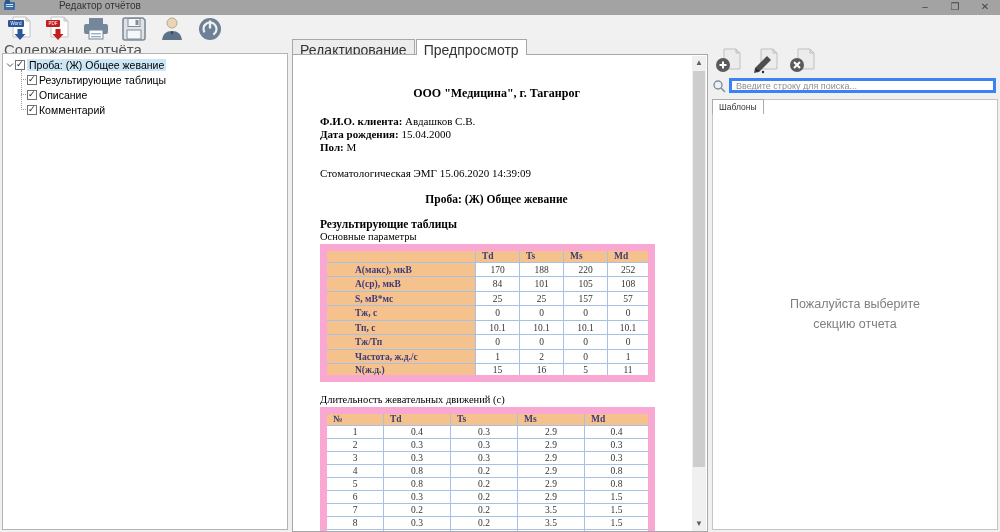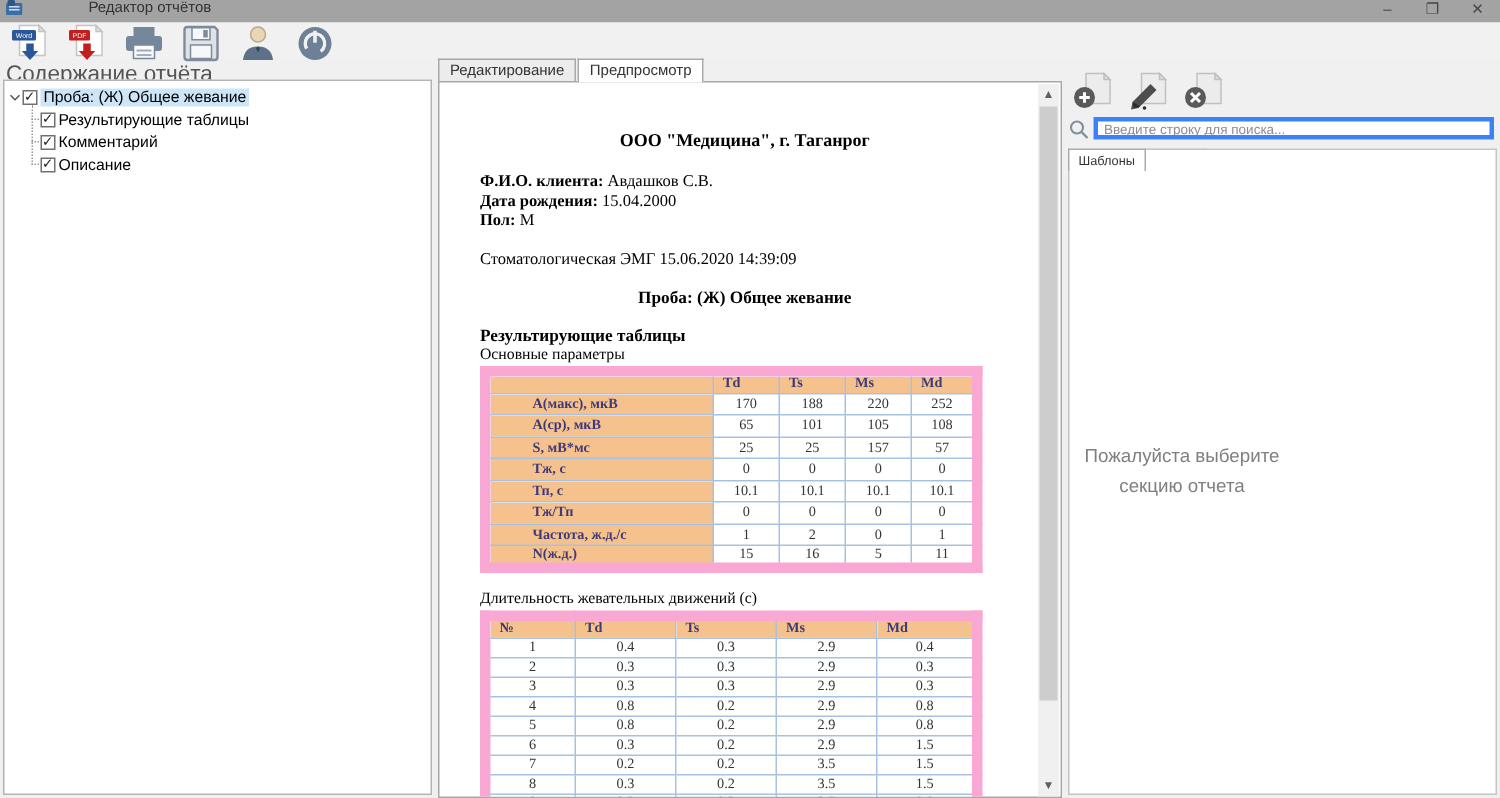--- a/index.html
+++ b/index.html
@@ -34,21 +34,21 @@
   .tree-children { margin-left:16px; position:relative; }
   .tree-children::before { content:""; position:absolute; left:0; top:-2px; bottom:7px;
                            border-left:1px dotted #9a9a9a; }
   .tree-child { position:relative; padding-left:6px; }
   .tree-child::before { content:""; position:absolute; left:0; top:7px; width:5px;
                         border-top:1px dotted #9a9a9a; }
 
   
   .center-panel { position:absolute; left:292px; top:39px; width:416px; height:493px; }
   .tabbar { display:flex; height:15px; }
-  .tab { font-size:10px; color:#333; padding:2px 7px 0; border:1px solid #a8a8a8;
+  .tab { font-size:14px; color:#333; padding:2px 7px 0; border:1px solid #a8a8a8;
          border-bottom:none; background:#ececec; margin-right:1px; height:15px; }
   .tab.active { background:#fff; position:relative; z-index:2; height:16px; }
   .doc-frame { position:absolute; left:0; top:15px; width:416px; height:478px;
                background:#fff; border:1px solid #a8a8a8; }
   .doc-scroll { position:absolute; left:1px; top:1px; width:399px; height:475px; overflow:hidden; }
   .doc { padding:30px 20px 0 26px; color:#000; }
   .doc-serif { font-family:"Liberation Serif", serif; }
   .doc-org { text-align:center; font-weight:bold; font-size:12px; margin-bottom:14px; }
   .doc-field { font-size:11px; line-height:1.18; }
   .doc-field b { font-weight:bold; }
@@ -85,21 +85,21 @@
   .rp-search input { flex:1; height:15px; font-size:9px; border:3px solid #3b82f6;
                      padding:0 4px; color:#333; background:#fff; outline:none;
                      font-family:"Liberation Sans", sans-serif; }
   .rp-search input::placeholder { color:#8d8d8d; }
   .rp-tabs { display:flex; margin:6px 0 0 2px; height:14px; }
   .rp-tab { font-size:8.5px; color:#333; padding:2px 6px 0; border:1px solid #ababab;
             border-bottom:none; background:#ececec; margin-right:1px; height:14px; }
   .rp-tab.active { background:#fff; height:15px; position:relative; z-index:2; }
   .rp-content { position:absolute; left:2px; top:60px; width:286px; height:431px;
                 background:#fff; border:1px solid #c4c4c4; display:flex;
-                align-items:center; justify-content:flex-start; }
+                align-items:center; justify-content:center; }
   .rp-empty { width:150px; text-align:center; font-size:12.5px; line-height:1.55; color:#7f7f7f; }
 </style>
 </head>
 <body>
 
 <div class="titlebar">
   <svg class="appicon" viewBox="0 0 11 11">
     <rect x="0" y="2" width="11" height="8" rx="1" fill="#3b6ea5"></rect>
     <rect x="1" y="0" width="5" height="4" rx="1" fill="#2b5787"></rect>
     <rect x="2" y="4" width="7" height="1" fill="#cfe1f3"></rect>
@@ -177,25 +177,25 @@
       <span class="cbx"></span>
       <span class="tree-root-label">Проба: (Ж) Общее жевание</span>
     </div>
     <div class="tree-children">
       <div class="tree-row tree-child">
         <span class="cbx"></span>
         <span>Результирующие таблицы</span>
       </div>
       <div class="tree-row tree-child">
         <span class="cbx"></span>
-        <span>Комментарий</span>
+        <span>Описание</span>
       </div>
       <div class="tree-row tree-child">
         <span class="cbx"></span>
-        <span>Описание</span>
+        <span>Комментарий</span>
       </div>
     </div>
   </div>
 </div>
 
 <div class="center-panel">
   <div class="tabbar">
     <div class="tab">Редактирование</div>
     <div class="tab active">Предпросмотр</div>
   </div>
@@ -232,21 +232,21 @@
           <tbody>
               <tr>
                 <td>А(макс), мкВ</td>
                 <td>170</td>
                 <td>188</td>
                 <td>220</td>
                 <td>252</td>
               </tr>
               <tr>
                 <td>А(ср), мкВ</td>
-                <td>65</td>
+                <td>84</td>
                 <td>101</td>
                 <td>105</td>
                 <td>108</td>
               </tr>
               <tr>
                 <td>S, мВ*мс</td>
                 <td>25</td>
                 <td>25</td>
                 <td>157</td>
                 <td>57</td>

